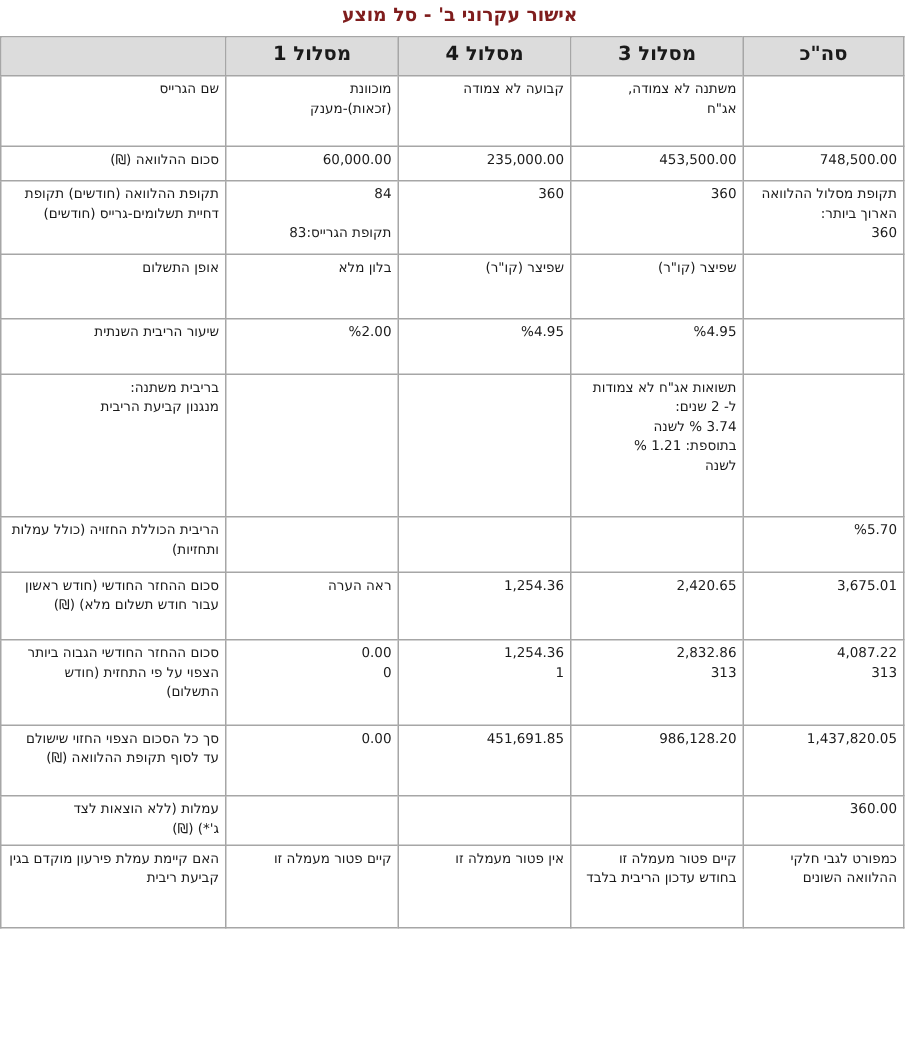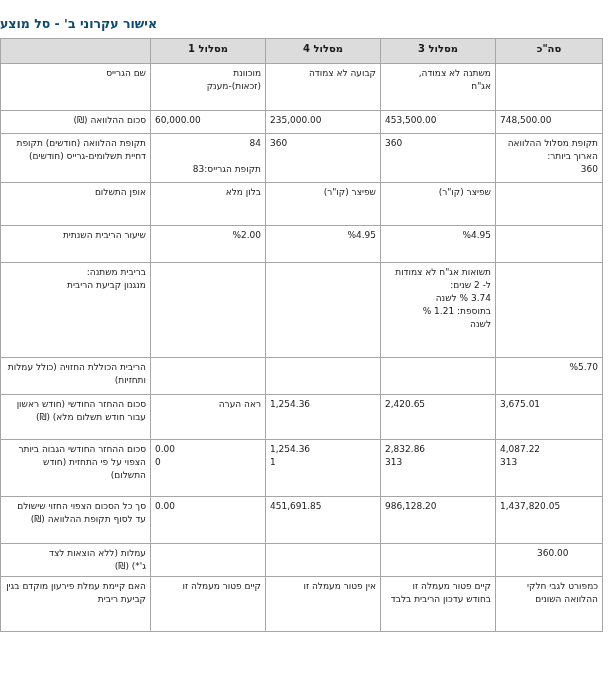--- a/index.html
+++ b/index.html
@@ -15,25 +15,25 @@
     color: #1a1a1a;
     overflow: hidden;
   }
   .page {
     width: 613px;
     height: 698px;
     position: relative;
     box-sizing: border-box;
   }
   .doc-title {
-    text-align: left;
+    text-align: center;
     font-size: 12.5px;
     font-weight: bold;
-    color: #0c4a6e;
-    padding-top: 16px;
+    color: #7f1d1d;
+    padding-top: 2px;
     padding-bottom: 7px;
     letter-spacing: 0px;
     direction: rtl;
   }
   table.offer-table {
     border-collapse: collapse;
     table-layout: fixed;
     width: 594px;
     margin: 0 10px 0 9px;
     direction: rtl;
@@ -43,21 +43,21 @@
     border: 1px solid #a6a6a6;
     vertical-align: top;
     padding: 3px 4px 3px 4px;
     line-height: 1.45;
     background: #ffffff;
     overflow: hidden;
   }
   thead th {
     background: #dcdcdc !important;
     font-weight: bold;
-    font-size: 10px;
+    font-size: 13px;
     text-align: center;
     vertical-align: middle;
     height: 18px;
     padding: 3px 4px;
   }
   
   col.c-idx    { width: 22px; }
   col.c-label  { width: 150px; }
   col.c-m1     { width: 115px; }
   col.c-m2     { width: 115px; }
@@ -69,21 +69,21 @@
     font-size: 9px;
     color: #333;
     vertical-align: top;
     padding-top: 4px;
   }
   td.label {
     text-align: right;
     direction: rtl;
   }
   td.val {
-    text-align: left;
+    text-align: right;
     direction: ltr;
     white-space: pre-line;
   }
   td.val-rtl {
     text-align: right;
     direction: rtl;
     white-space: pre-line;
   }
   .pct {
     display: inline-block;

